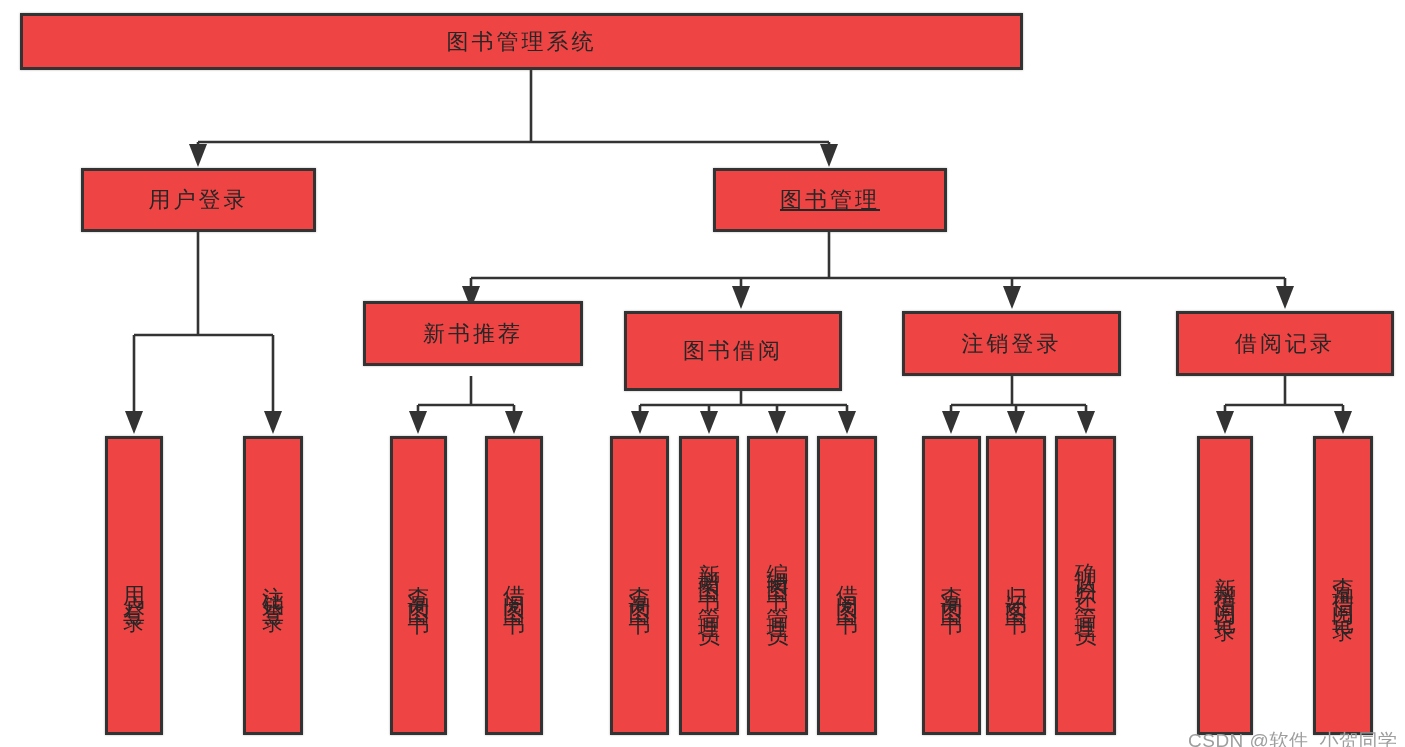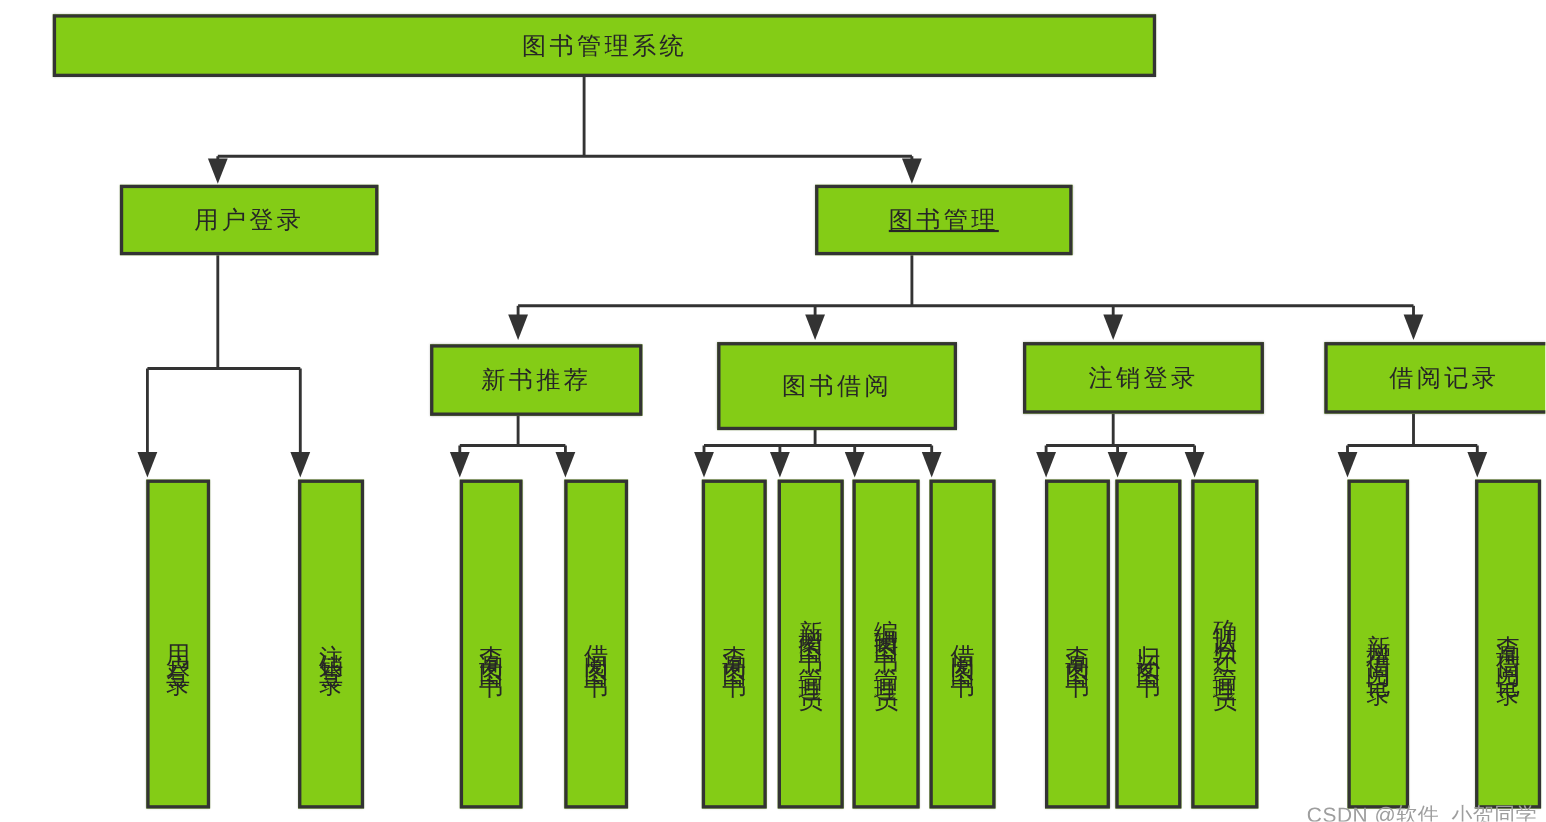--- a/index.html
+++ b/index.html
@@ -20,27 +20,26 @@
     left: 0;
     top: 0;
     width: 1405px;
     height: 747px;
     pointer-events: none;
   }
   .node {
     position: absolute;
     box-sizing: border-box;
     border: 3px solid #333333;
-    background: #84cc16;
+    background: #ef4444;
     color: #262626;
     display: flex;
     align-items: center;
     justify-content: center;
     box-shadow: 0 0 2px rgba(90,90,90,0.45);
-    margin-left: 28px;
   }
   .node.h {
     font-size: 22px;
     letter-spacing: 3px;
     white-space: nowrap;
     line-height: 1;
   }
   .node.leaf {
     writing-mode: vertical-rl;
     text-orientation: mixed;
@@ -136,21 +135,21 @@
       <polygon points="1216,411 1234,411 1225,434"></polygon>
       <polygon points="1334,411 1352,411 1343,434"></polygon>
     </g>
   </svg>
 
   <div class="node h" style="left:20px; top:13px; width:1003px; height:57px;">图书管理系统</div>
 
   <div class="node h" style="left:81px; top:168px; width:235px; height:64px;">用户登录</div>
   <div class="node h" style="left:713px; top:168px; width:234px; height:64px;text-decoration:underline;">图书管理</div>
 
-  <div class="node h" style="left:363px; top:313px; width:193px; height:65px;">新书推荐</div>
+  <div class="node h" style="left:363px; top:301px; width:220px; height:65px;">新书推荐</div>
   <div class="node h" style="left:624px; top:311px; width:218px; height:80px;">图书借阅</div>
   <div class="node h" style="left:902px; top:311px; width:219px; height:65px;">注销登录</div>
   <div class="node h" style="left:1176px; top:311px; width:218px; height:65px;">借阅记录</div>
 
   <div class="node leaf" style="left:105px; top:436px; width:58px; height:299px;">用户登录</div>
   <div class="node leaf" style="left:243px; top:436px; width:60px; height:299px;">注销登录</div>
 
   <div class="node leaf" style="left:390px; top:436px; width:57px; height:299px;">查询图书</div>
   <div class="node leaf" style="left:485px; top:436px; width:58px; height:299px;">借阅图书</div>
 

